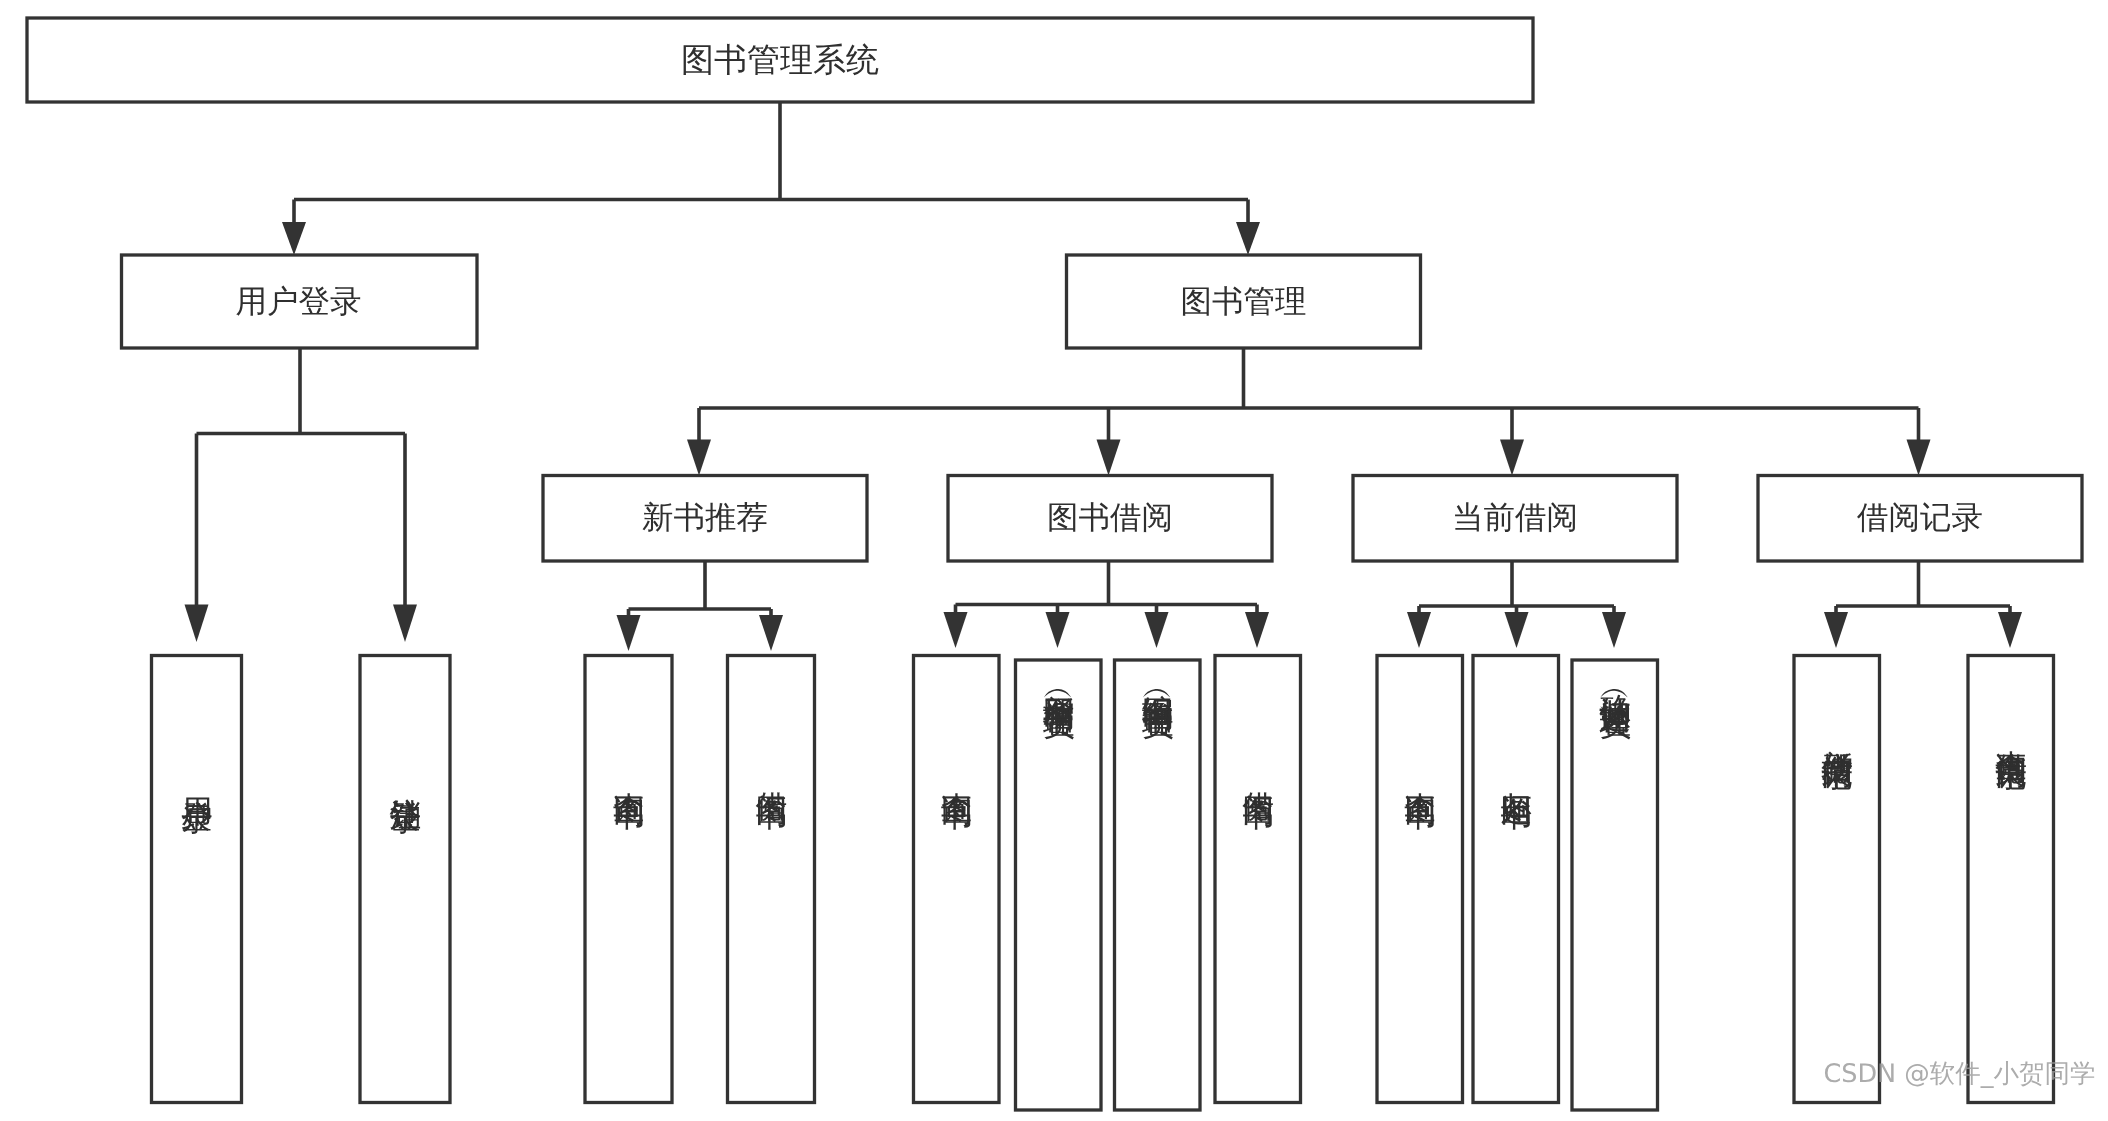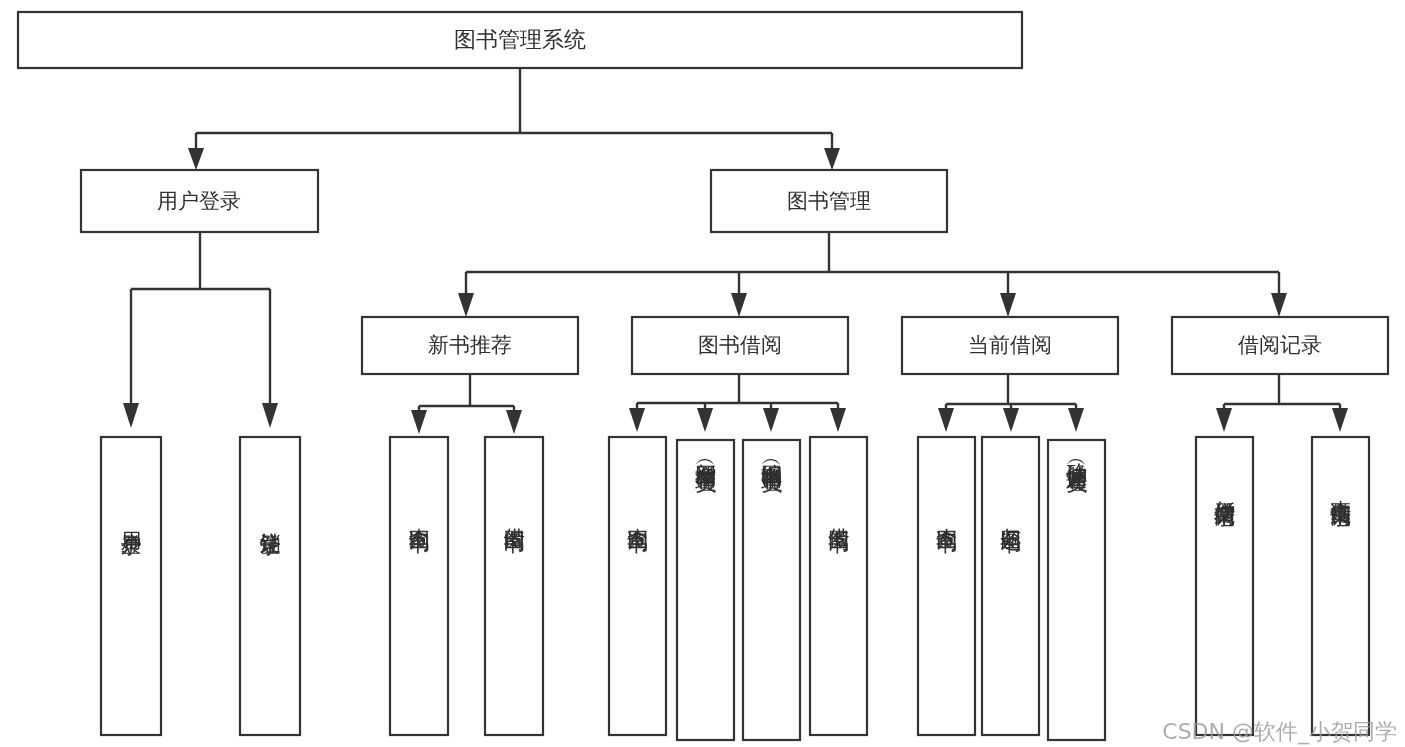--- a/index.html
+++ b/index.html
@@ -63,23 +63,23 @@
     font-family: "DejaVu Sans", "Liberation Sans", sans-serif;
     font-size: 21px;
     line-height: 1.08;
     color: #2f2f2f;
     letter-spacing: 1.5px;
     white-space: nowrap;
   }
   .watermark {
     position: absolute;
     right: 8px;
-    bottom: 0;
-    font-family: "DejaVu Sans", "Liberation Sans", sans-serif;
-    font-size: 22px;
+    bottom: 20px;
+    font-family: "DejaVu Sans", "Liberation Sans", sans-serif;
+    font-size: 17px;
     color: #9a9a9a;
     opacity: 0.82;
     white-space: nowrap;
   }
 </style>
 </head>
 <body>
 
 <div id="diagram-root">
 

